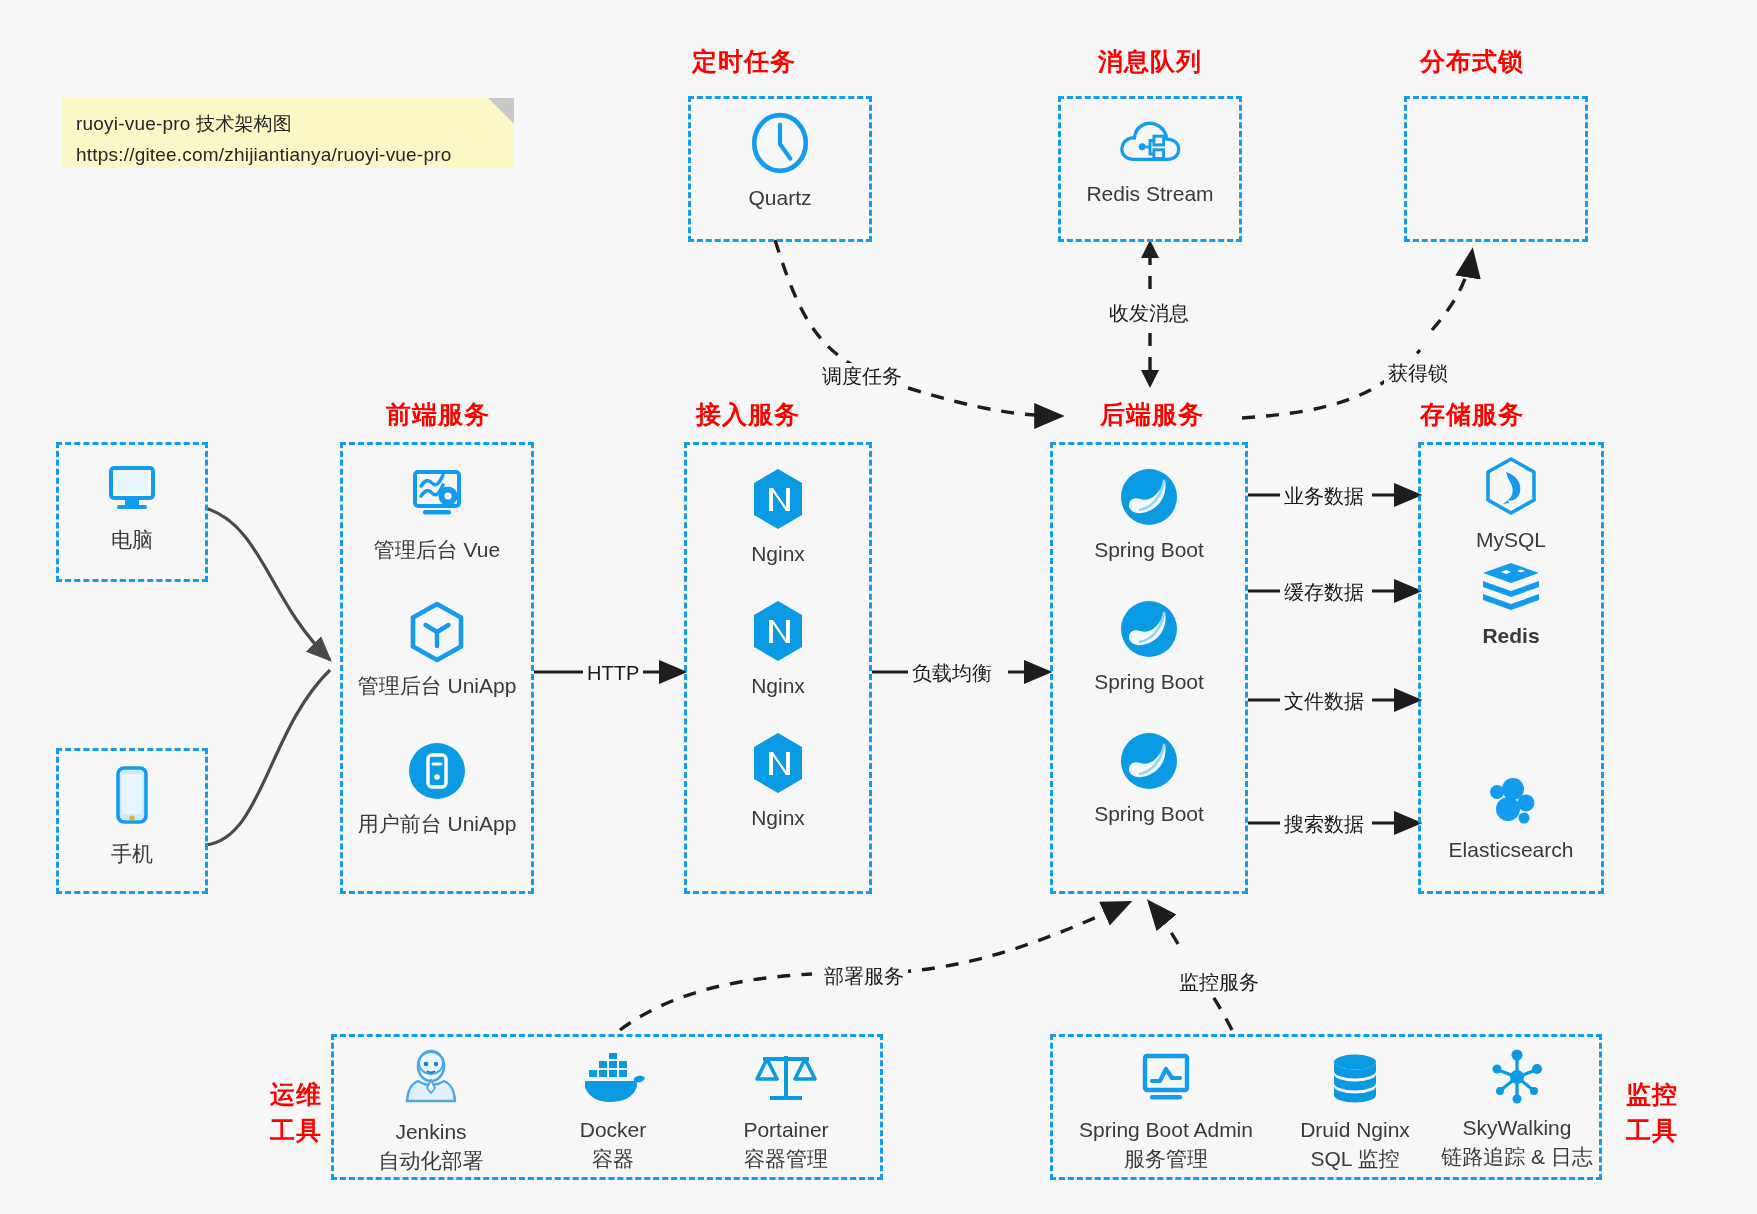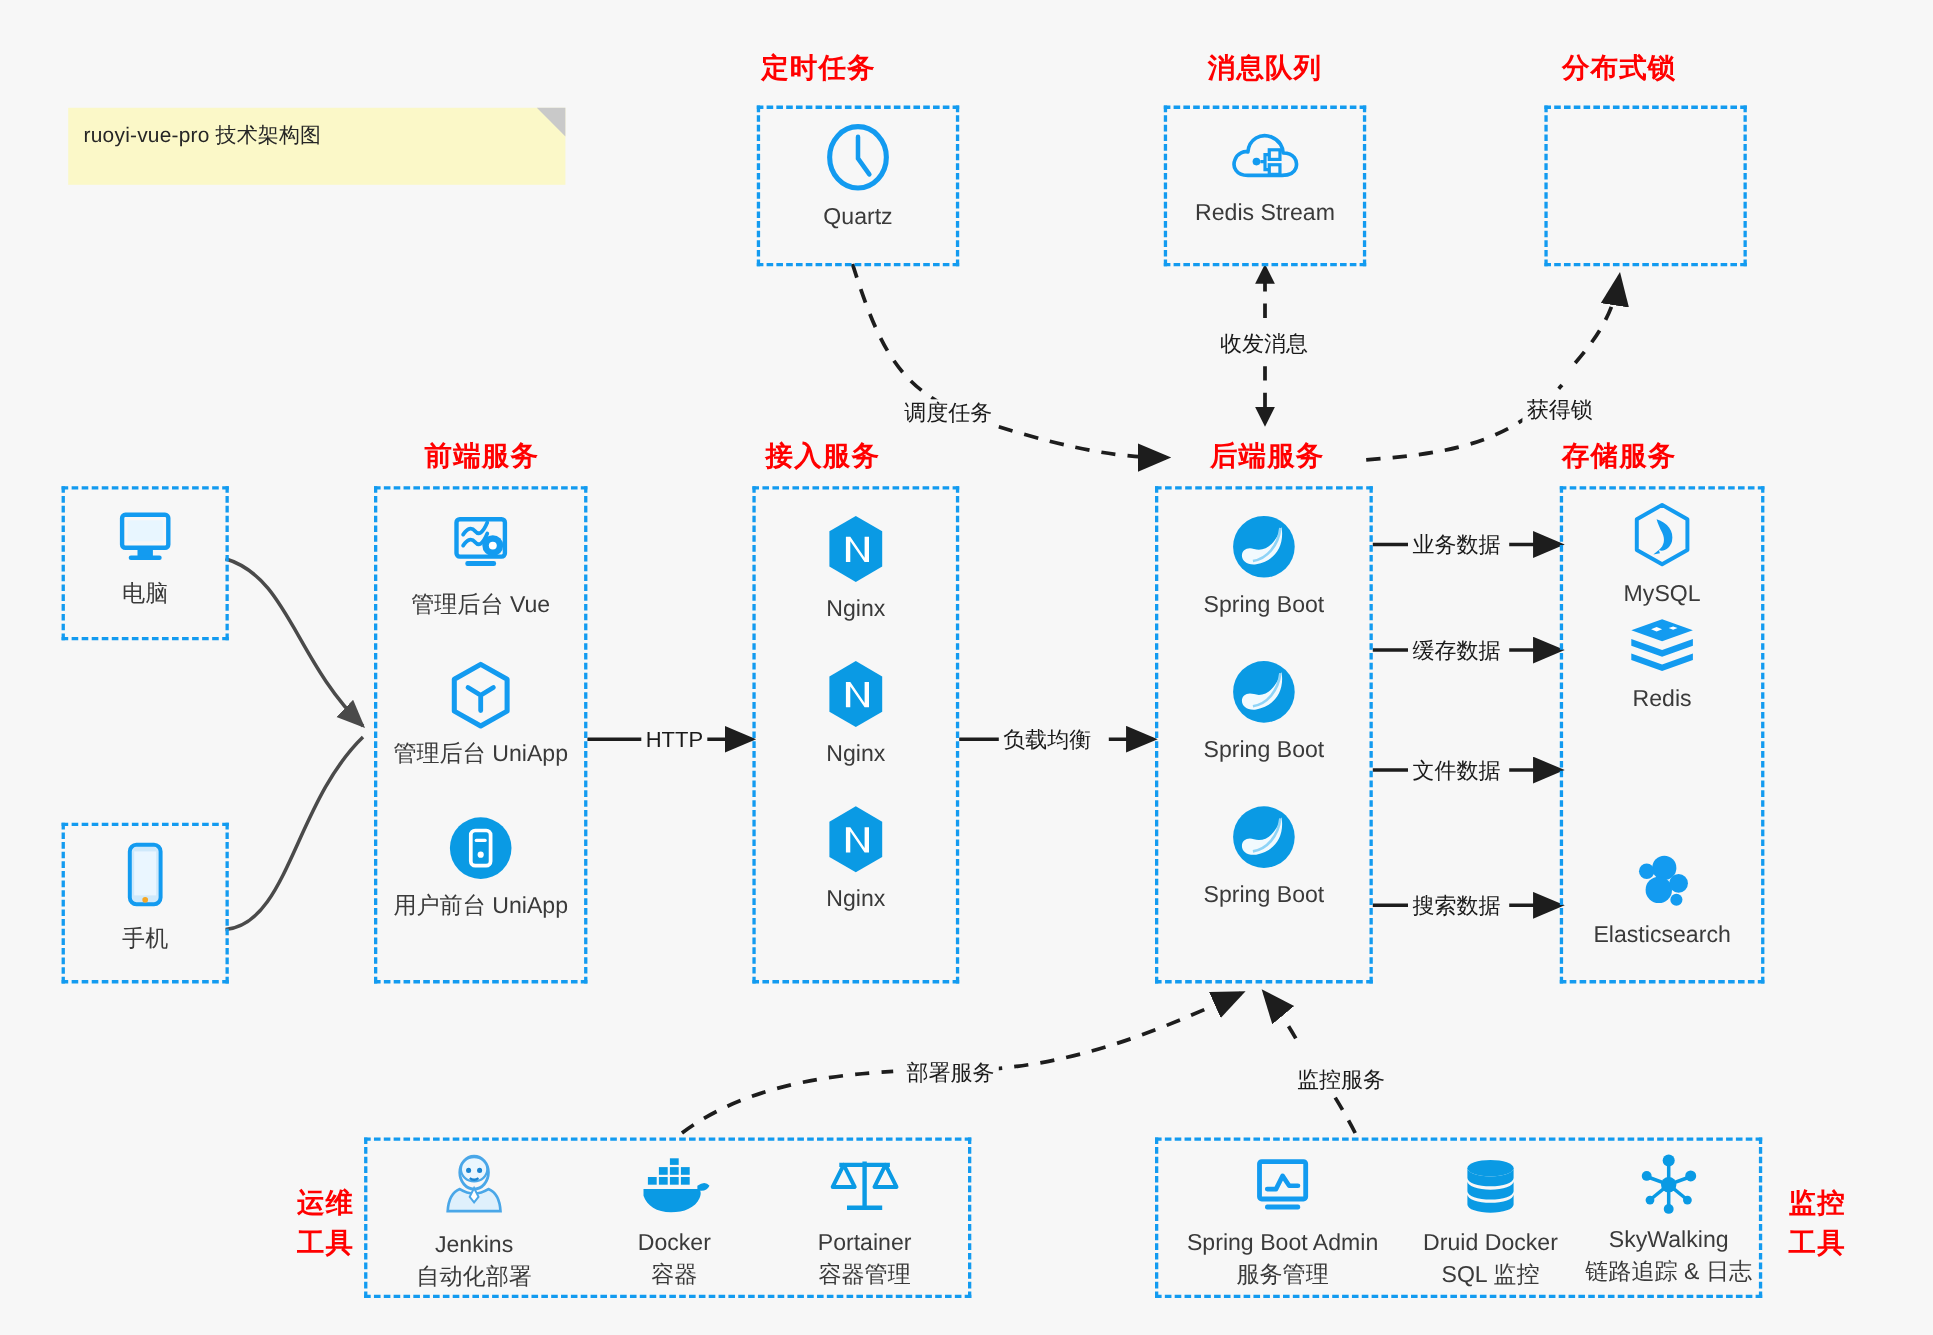--- a/index.html
+++ b/index.html
@@ -111,20 +111,21 @@
     <path d="M620,1030 C 680,985 760,977 812,974" fill="none" stroke="#1d1d1d" stroke-width="3.4" stroke-dasharray="13,11"></path>
     <path d="M898,972 C 990,966 1068,930 1128,903" fill="none" stroke="#1d1d1d" stroke-width="3.4" stroke-dasharray="13,11" marker-end="url(#ahBlackBig)"></path>
 
     <path d="M1232,1030 C 1222,1010 1210,992 1198,972" fill="none" stroke="#1d1d1d" stroke-width="3.4" stroke-dasharray="13,11"></path>
     <path d="M1178,944 C 1170,930 1160,915 1150,903" fill="none" stroke="#1d1d1d" stroke-width="3.4" stroke-dasharray="13,11" marker-end="url(#ahBlackBig)"></path>
   </svg>
 
   <div class="note">
     <div class="fold"></div>
     <div class="note-line">ruoyi-vue-pro 技术架构图</div>
+    <div class="note-line">https://gitee.com/zhijiantianya/ruoyi-vue-pro</div>
   </div>
 
   <div class="gtitle" style="left:686px;top:45px;width:116px;">定时任务</div>
   <div class="box" style="left:688px;top:96px;width:184px;height:146px;"></div>
   <div class="node" style="left:688px;top:110px;width:184px;">
     <span class="ico">
       <svg width="66" height="66" viewBox="0 0 64 64">
         <ellipse cx="32" cy="32" rx="25" ry="27" fill="none" stroke="#139bf0" stroke-width="4.5"></ellipse>
         <path d="M32 14 L32 33 L42 47" fill="none" stroke="#139bf0" stroke-width="4" stroke-linecap="round"></path>
       </svg>
@@ -290,21 +291,21 @@
     <span class="ico">
       <svg width="58" height="62" viewBox="0 0 58 62">
         <path d="M29 3 L52 16 L52 44 L29 57 L6 44 L6 16 Z" fill="none" stroke="#139bf0" stroke-width="3.6" stroke-linejoin="round"></path>
         <path d="M24 16 C34 19 40 27 38 36 C36 43 30 46 26 44 C31 40 32 34 29 28 C27 24 25 20 24 16 Z" fill="#139bf0"></path>
         <path d="M26 44 L21 48 L27 47 Z" fill="#139bf0"></path>
       </svg>
     </span>
     <span class="lbl">MySQL</span>
   </div>
 
-  <div class="node" style="left:1418px;top:560px;width:186px;">
+  <div class="node" style="left:1418px;top:560px;width:186px;font-weight:bold;">
     <span class="ico">
       <svg width="64" height="54" viewBox="0 0 64 54">
         <path d="M32 3 L60 13 L32 23 L4 13 Z" fill="#139bf0"></path>
         <path d="M4 21 L32 31 L60 21 L60 27 L32 37 L4 27 Z" fill="#139bf0"></path>
         <path d="M4 34 L32 44 L60 34 L60 40 L32 50 L4 40 Z" fill="#139bf0"></path>
         <path d="M22 12 l5 -2 l5 2 l-5 2 Z" fill="#ffffff"></path>
         <path d="M38 11 l4 -1.5 l4 1.5 l-4 1.5 Z" fill="#ffffff"></path>
       </svg>
     </span>
     <span class="lbl">Redis</span>
@@ -413,21 +414,21 @@
 
   <div class="node" style="left:1265px;top:1052px;width:180px;">
     <span class="ico">
       <svg width="58" height="56" viewBox="0 0 58 56">
         <ellipse cx="29" cy="10" rx="21" ry="7.5" fill="#0a9ae4"></ellipse>
         <path d="M8 10 L8 19 A21 7.5 0 0 0 50 19 L50 10 A21 7.5 0 0 1 8 10 Z" fill="#0a9ae4"></path>
         <path d="M8 22 L8 31 A21 7.5 0 0 0 50 31 L50 22 A21 7.5 0 0 1 8 22 Z" fill="#0a9ae4"></path>
         <path d="M8 34 L8 43 A21 7.5 0 0 0 50 43 L50 34 A21 7.5 0 0 1 8 34 Z" fill="#0a9ae4"></path>
       </svg>
     </span>
-    <span class="lbl">Druid Docker</span>
+    <span class="lbl">Druid Nginx</span>
     <span class="lbl2">SQL 监控</span>
   </div>
 
   <div class="node" style="left:1422px;top:1048px;width:190px;">
     <span class="ico">
       <svg width="58" height="58" viewBox="0 0 58 58">
         <line x1="29" y1="29" x2="29" y2="8" stroke="#0a9ae4" stroke-width="3.2"></line>
         <line x1="29" y1="29" x2="29" y2="50" stroke="#0a9ae4" stroke-width="3.2"></line>
         <line x1="29" y1="29" x2="10" y2="22" stroke="#0a9ae4" stroke-width="3.2"></line>
         <line x1="29" y1="29" x2="48" y2="22" stroke="#0a9ae4" stroke-width="3.2"></line>

